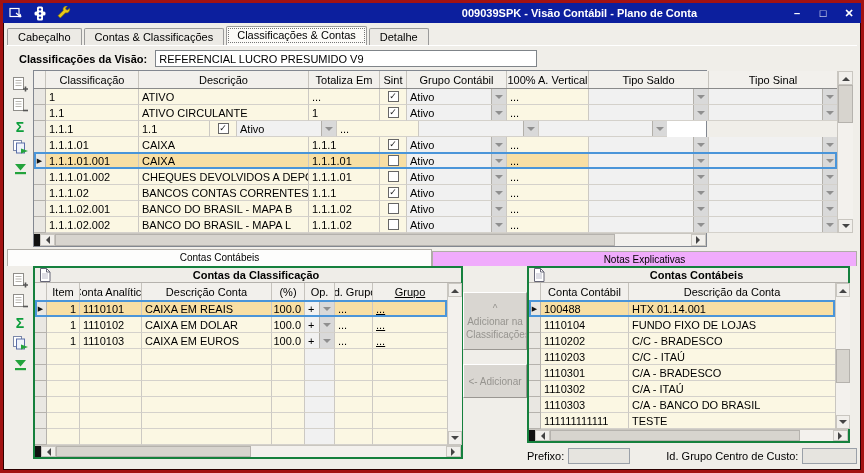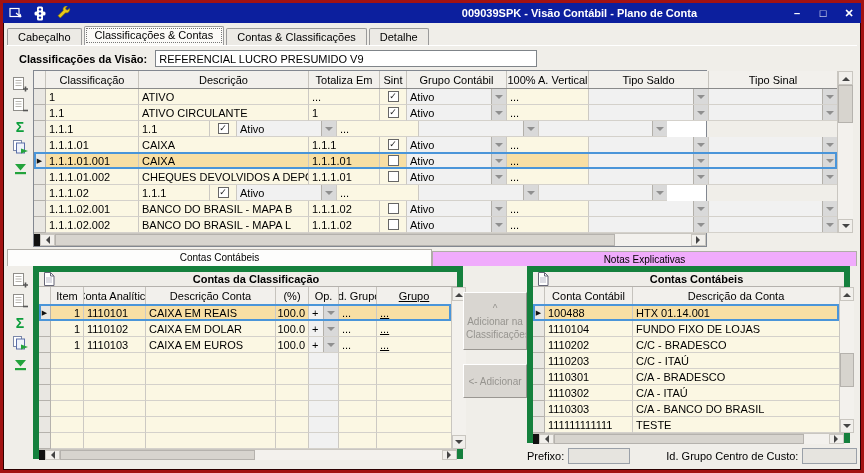--- a/index.html
+++ b/index.html
@@ -86,21 +86,21 @@
   .sizer { width:6px; background:#111; height:100%; flex:0 0 auto; }
 
   
   .bigtabs { display:flex; height:17px; margin-top:2px; align-items:flex-end; }
   .bigtab { flex:1; text-align:center; font-size:10px; border:1px solid #b0ada7;
             border-bottom:none; background:#f0abfc; height:15px; padding-top:2px; }
   .bigtab.active { background:#fdfdfc; height:17px; }
 
   
   .bottom-area { display:flex; flex:1; }
-  .panel { border:6px solid #15803d; background:#fff; display:flex; flex-direction:column; }
+  .panel { border:2px solid #15803d; background:#fff; display:flex; flex-direction:column; }
   .panel-title { height:17px; background:#efede8; border-bottom:1px solid #b5b2ad;
                  display:flex; align-items:center; font-weight:bold; }
   .panel-title .pt-text { flex:1; text-align:center; }
   .panel-title svg { margin-left:4px; }
   .left-panel { width:430px; height:193px; }
   .right-panel { width:323px; height:177px; }
   .midcol { width:73px; display:flex; flex-direction:column; align-items:center; padding-top:26px; gap:14px; }
   .midbtn { width:64px; background:#d9d6d1; border:1px solid #9a9792;
             border-top-color:#fff; border-left-color:#fff; color:#96948f; text-align:center;
             font-size:10px; padding:4px 2px; line-height:1.3; }
@@ -158,22 +158,22 @@
       <span class="tbc">–</span>
       <span class="tbc">□</span>
       <span class="tbc">✕</span>
     </div>
   </div>
 
   <div class="body">
 
     <div class="tabbar">
       <div class="tab">Cabeçalho</div>
+      <div class="tab">Contas &amp; Classificações</div>
       <div class="tab active">Classificações &amp; Contas</div>
-      <div class="tab">Contas &amp; Classificações</div>
       <div class="tab">Detalhe</div>
     </div>
 
     <div class="fieldrow">
       <label>Classificações da Visão:</label>
       <input type="text" readonly="" value="REFERENCIAL LUCRO PRESUMIDO V9" style="">
     </div>
 
     <div style="display:flex;">
       <div class="toolbar">
@@ -363,20 +363,21 @@
     <div class="cell graycell c-h cell-dd" style="border-right:none;">
                     <span class="txt"></span>
                     <span class="dd"></span>
                   </div>
   </div>
                 <div class="grid-row">
     <div class="cell ind c-ind">
                     <span class="marker"></span>
                   </div>
     <div class="cell cream c-a">1.1.1.02</div>
+    <div class="cell cream c-b">BANCOS CONTAS CORRENTES</div>
     <div class="cell cream c-c">1.1.1</div>
     <div class="cell cream c-d">
                     <span class="checkbox checked">✓</span>
                   </div>
     <div class="cell graycell c-e cell-dd">
                     <span class="txt">Ativo</span>
                     <span class="dd"></span>
                   </div>
     <div class="cell cream c-f">...</div>
     <div class="cell graycell c-g cell-dd">

